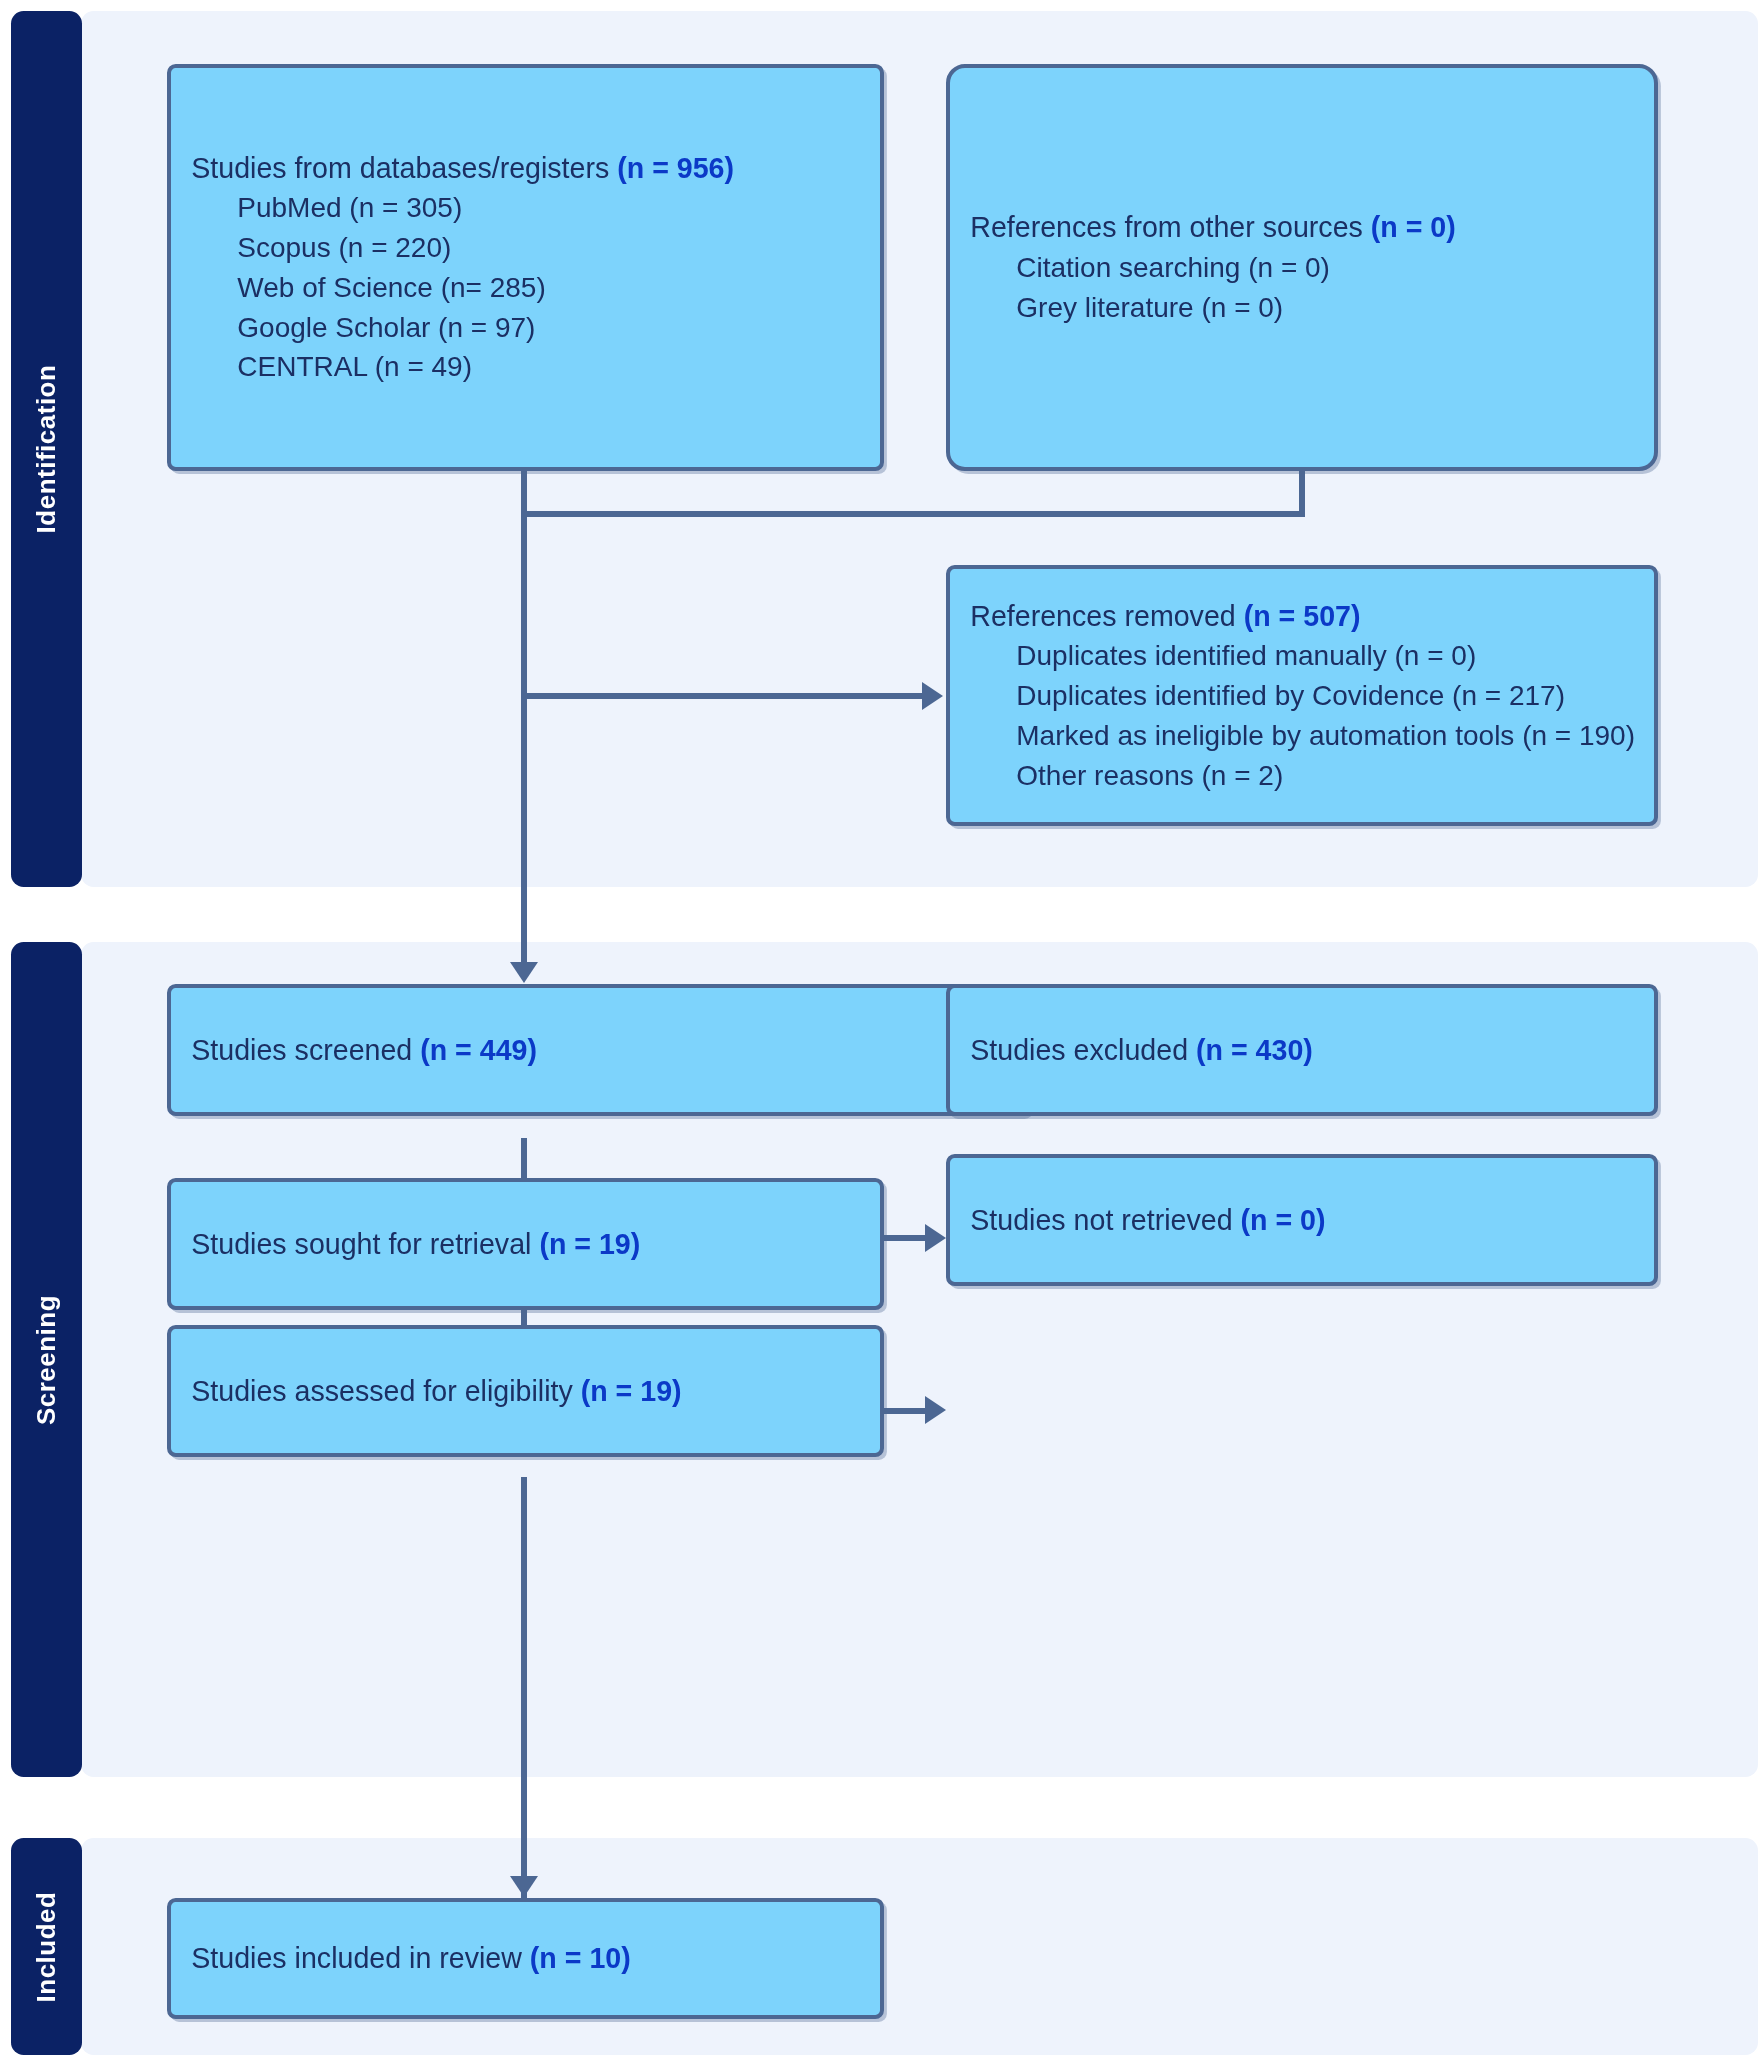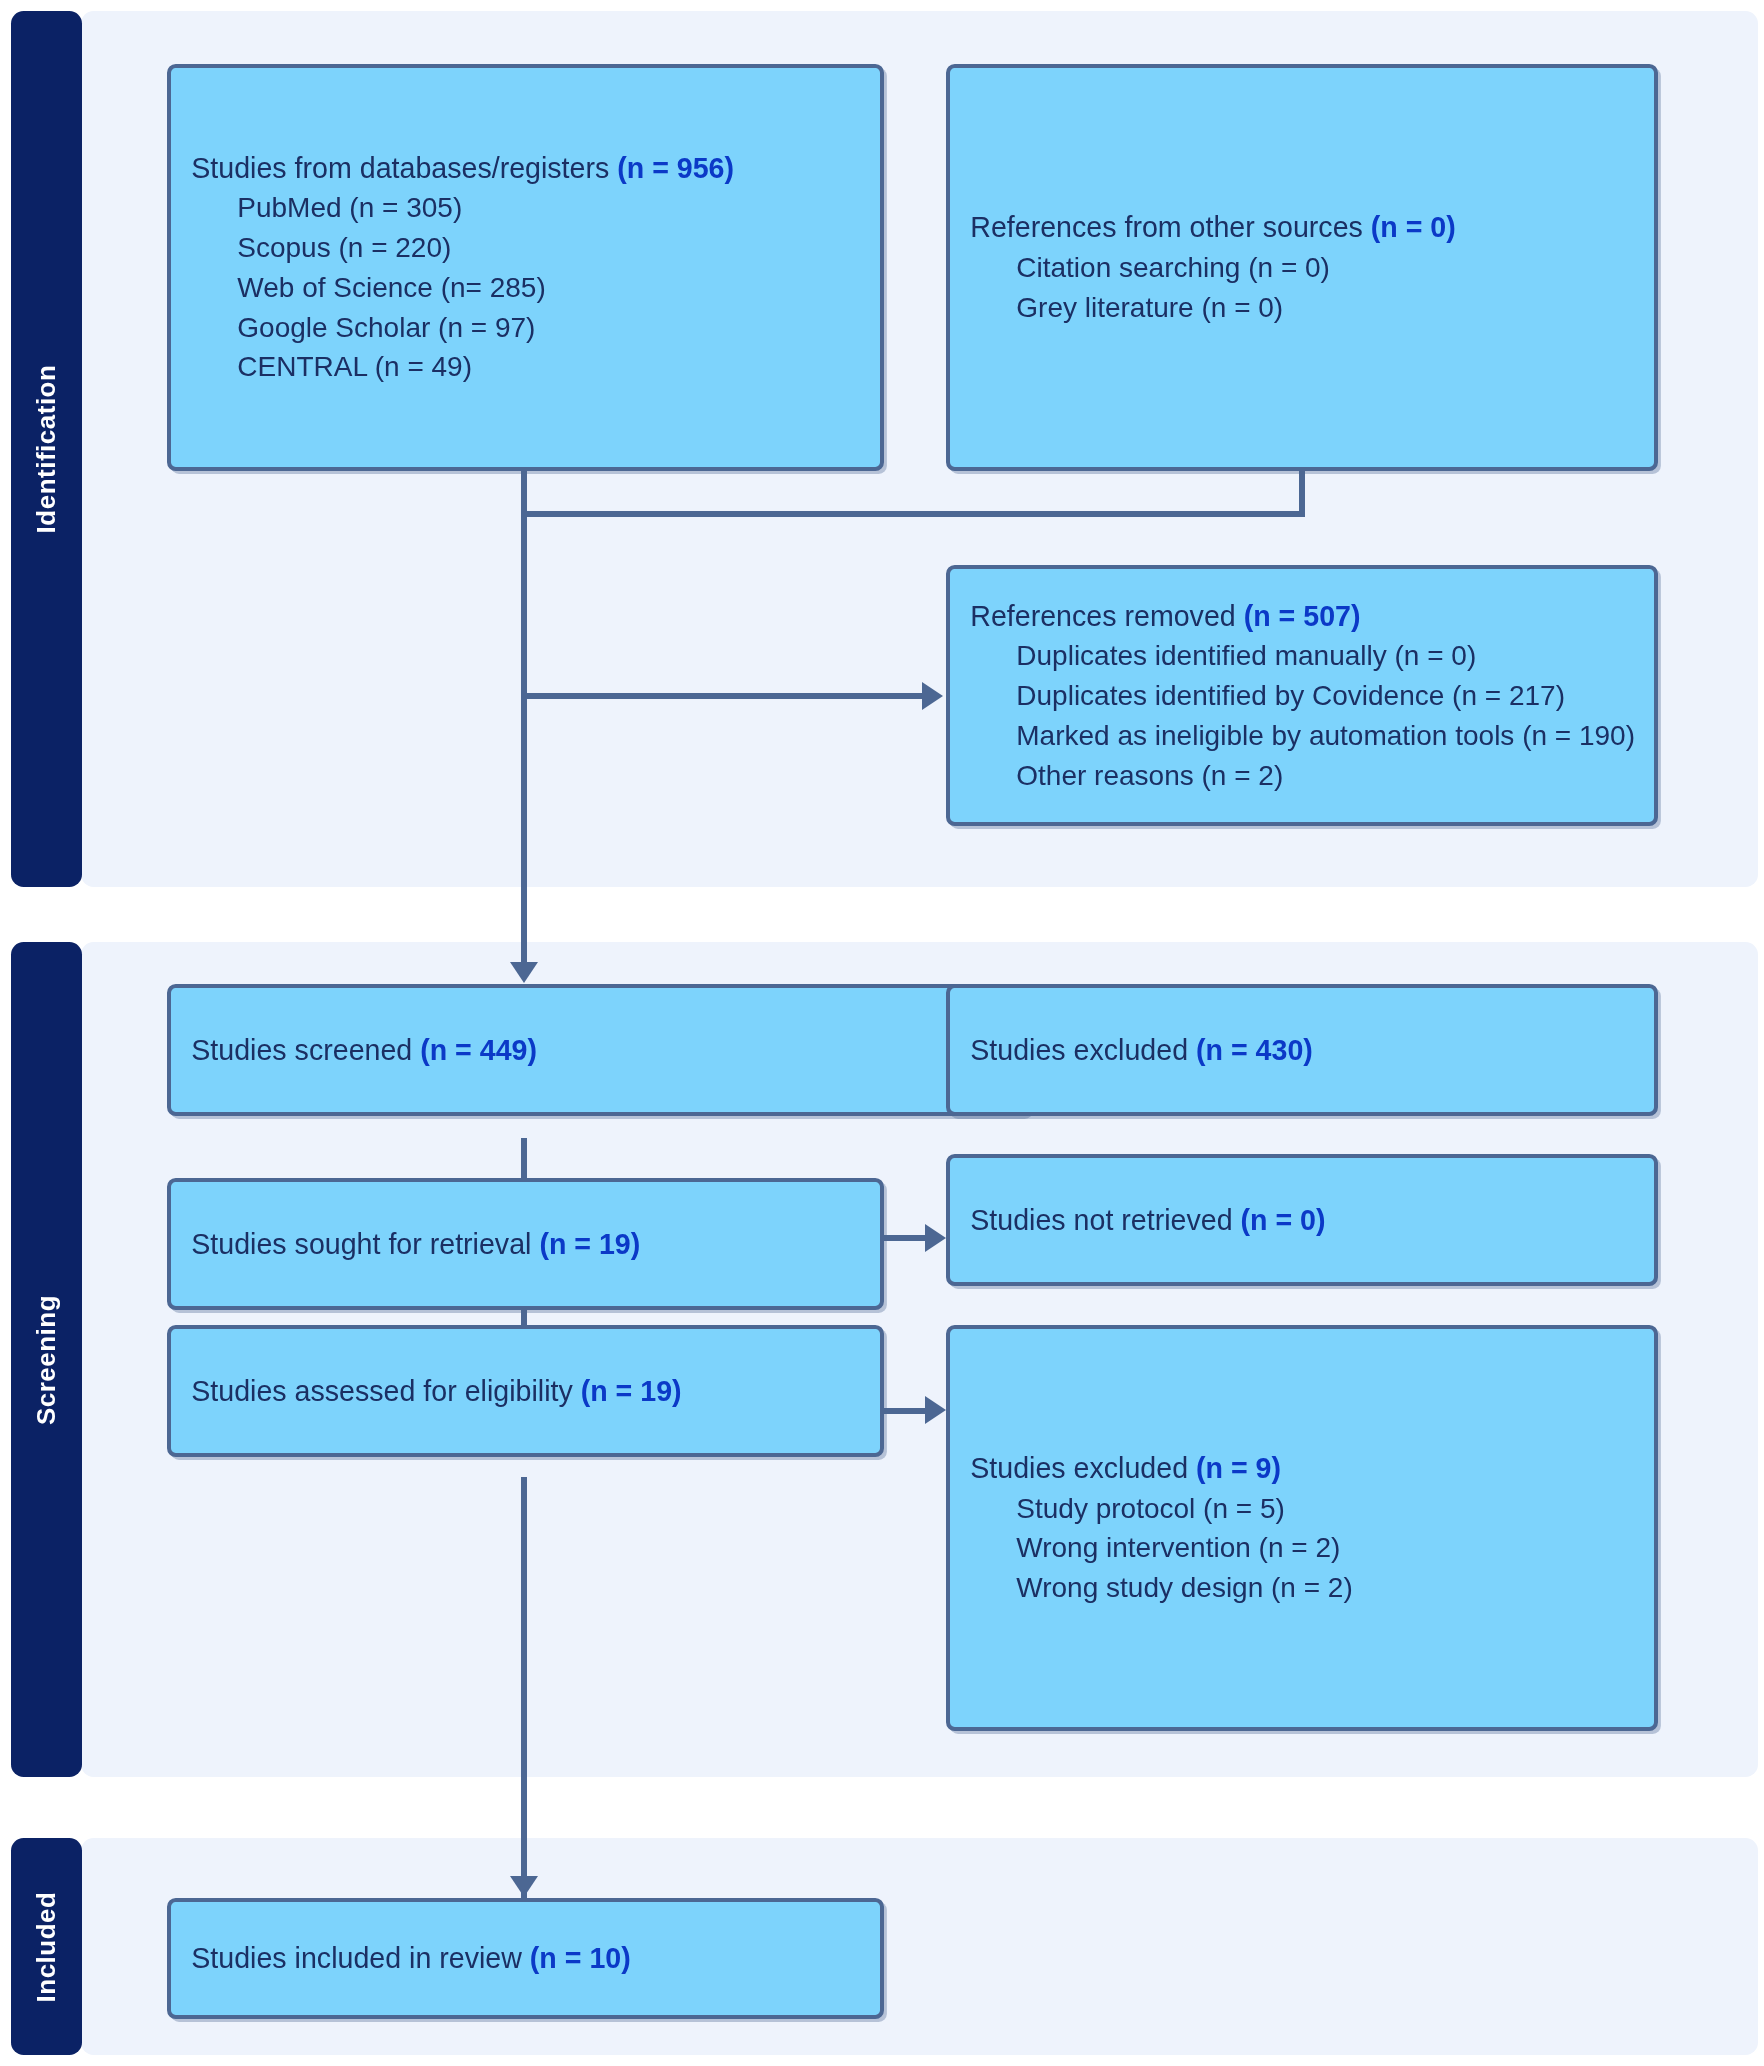--- a/index.html
+++ b/index.html
@@ -151,21 +151,21 @@
         <span>Studies from databases/registers </span><span class="count">(n = 956)</span>
       </div>
       <div class="line sub">PubMed (n = 305)</div>
       <div class="line sub">Scopus (n = 220)</div>
       <div class="line sub">Web of Science (n= 285)</div>
       <div class="line sub">Google Scholar (n = 97)</div>
       <div class="line sub">CENTRAL (n = 49)</div>
     </div>
   </div>
 
-  <div class="node" style="left:946px; top:64px; width:712px; height:407px;">
+  <div class="node" style="left:946px; top:64px; width:712px; height:407px;border-radius:19px;">
     <div class="body">
       <div class="line">
         <span>References from other sources </span><span class="count">(n = 0)</span>
       </div>
       <div class="line sub">Citation searching (n = 0)</div>
       <div class="line sub">Grey literature (n = 0)</div>
     </div>
   </div>
 
   <div class="node" style="left:946px; top:565px; width:712px; height:261px;">
@@ -213,30 +213,20 @@
   </div>
 
   <div class="node" style="left:167px; top:1325px; width:717px; height:132px;">
     <div class="body">
       <div class="line">
         <span>Studies assessed for eligibility </span><span class="count">(n = 19)</span>
       </div>
     </div>
   </div>
 
-  <div class="node" style="left:946px; top:1325px; width:712px; height:406px;">
-    <div class="body">
-      <div class="line">
-        <span>Studies excluded </span><span class="count">(n = 9)</span>
-      </div>
-      <div class="line sub">Study protocol (n = 5)</div>
-      <div class="line sub">Wrong intervention (n = 2)</div>
-      <div class="line sub">Wrong study design (n = 2)</div>
-    </div>
-  </div>
 
   <div class="node" style="left:167px; top:1898px; width:717px; height:121px;">
     <div class="body">
       <div class="line">
         <span>Studies included in review </span><span class="count">(n = 10)</span>
       </div>
     </div>
   </div>
 
 </div>

